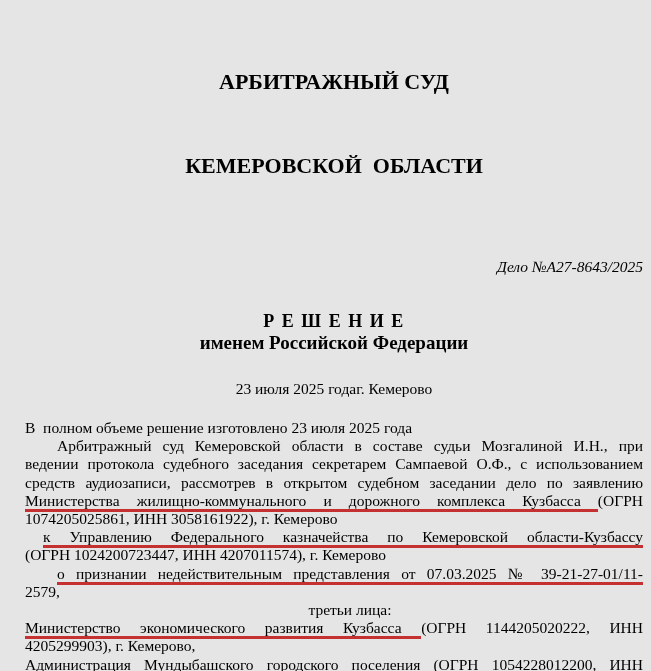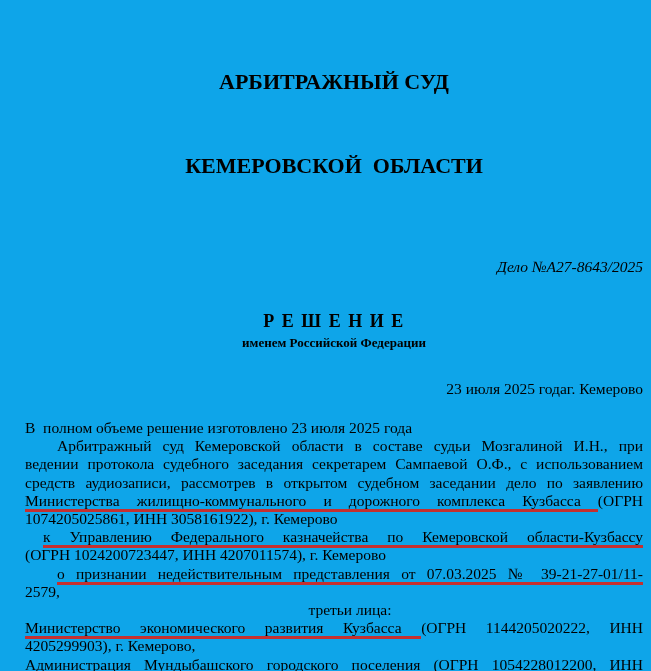--- a/index.html
+++ b/index.html
@@ -9,21 +9,21 @@
     height: 671px;
     overflow: hidden;
     font-family: "Liberation Serif", serif;
     color: #000000;
   }
   .page {
     box-sizing: border-box;
     width: 651px;
     height: 671px;
     padding: 12px 8px 0 25px;
-    background: #0ea5e9;
+    background: #e5e5e5;
   }
   .court-title {
     text-align: center;
     font-weight: bold;
     font-size: 22px;
     line-height: 28px;
     white-space: pre;
   }
   .case-number {
     margin-top: 21px;
@@ -37,27 +37,27 @@
     text-align: center;
     font-weight: bold;
     font-size: 18px;
     line-height: 22px;
     letter-spacing: 1.5px;
     white-space: pre;
   }
   .decision-subtitle {
     text-align: center;
     font-weight: bold;
-    font-size: 13px;
+    font-size: 19px;
     line-height: 22px;
   }
   .date-row {
     margin-top: 25px;
     display: flex;
-    justify-content: flex-end;
+    justify-content: center;
     font-size: 15.5px;
     line-height: 19px;
   }
   .doc-body {
     margin-top: 21px;
     font-size: 15.5px;
   }
   .doc-line {
     line-height: 18.2px;
     text-align: left;

